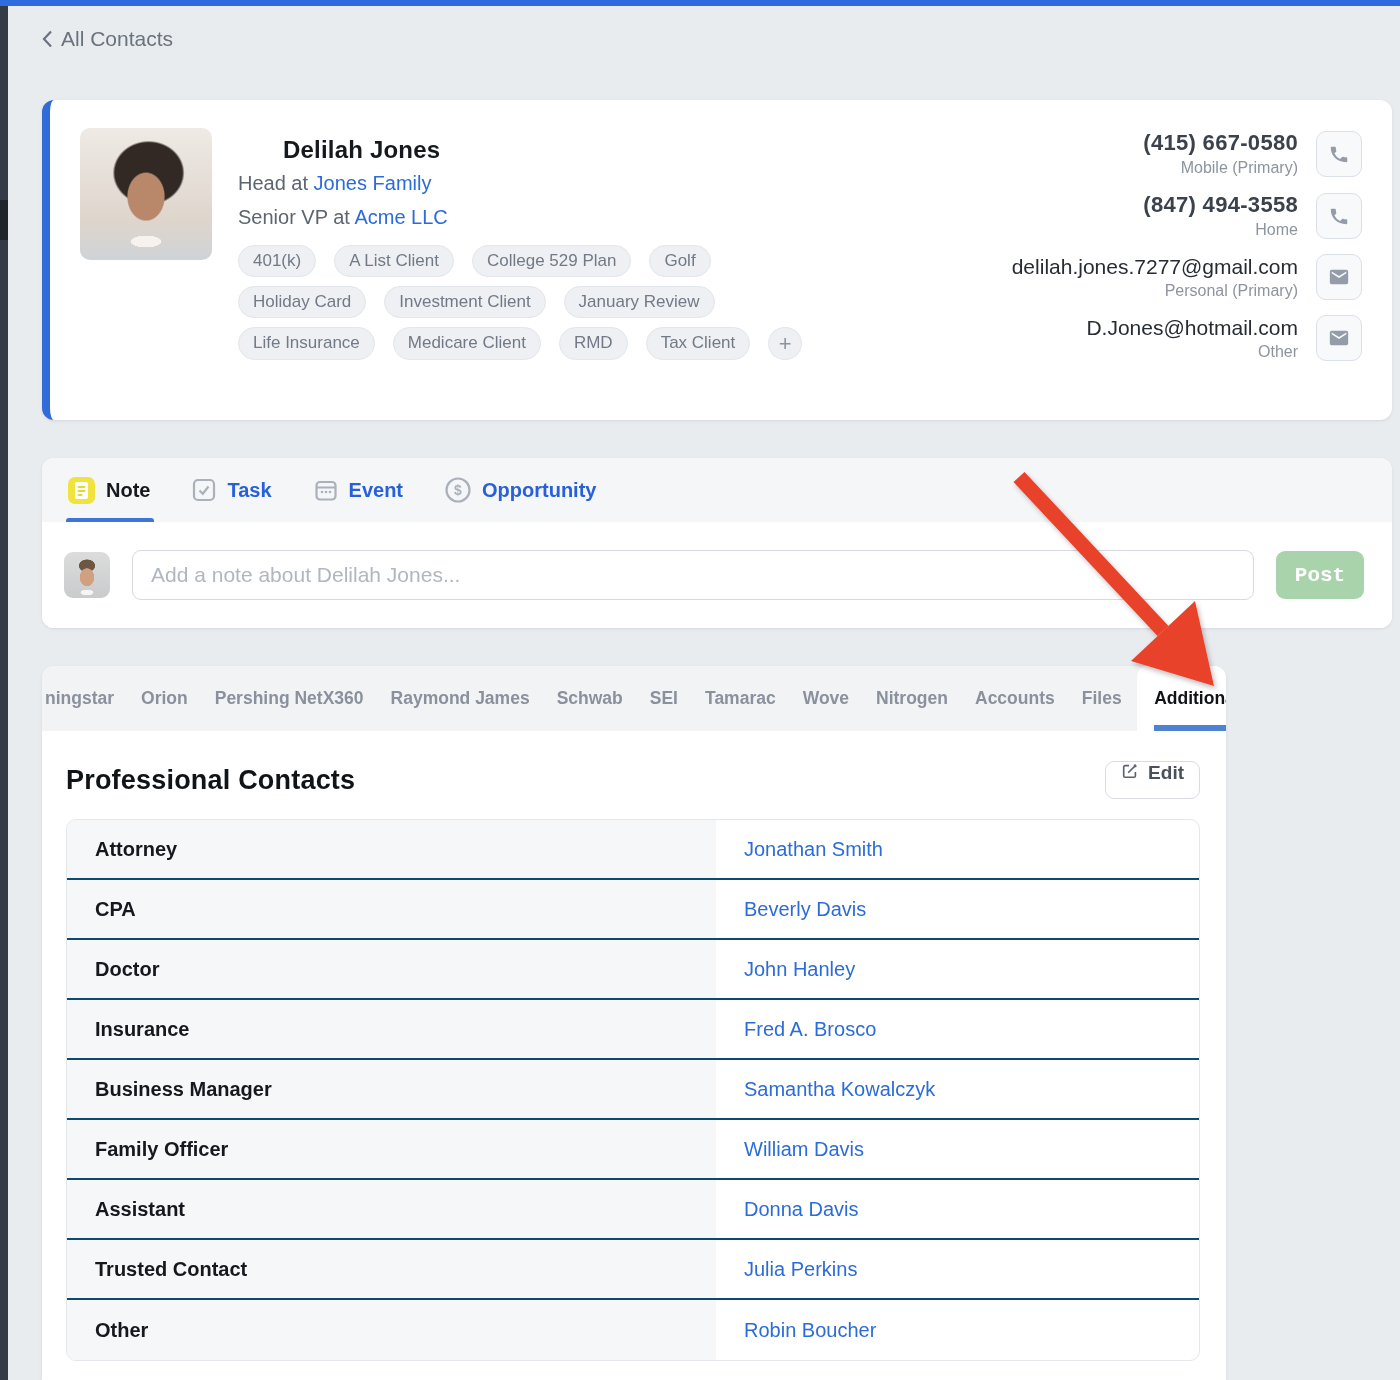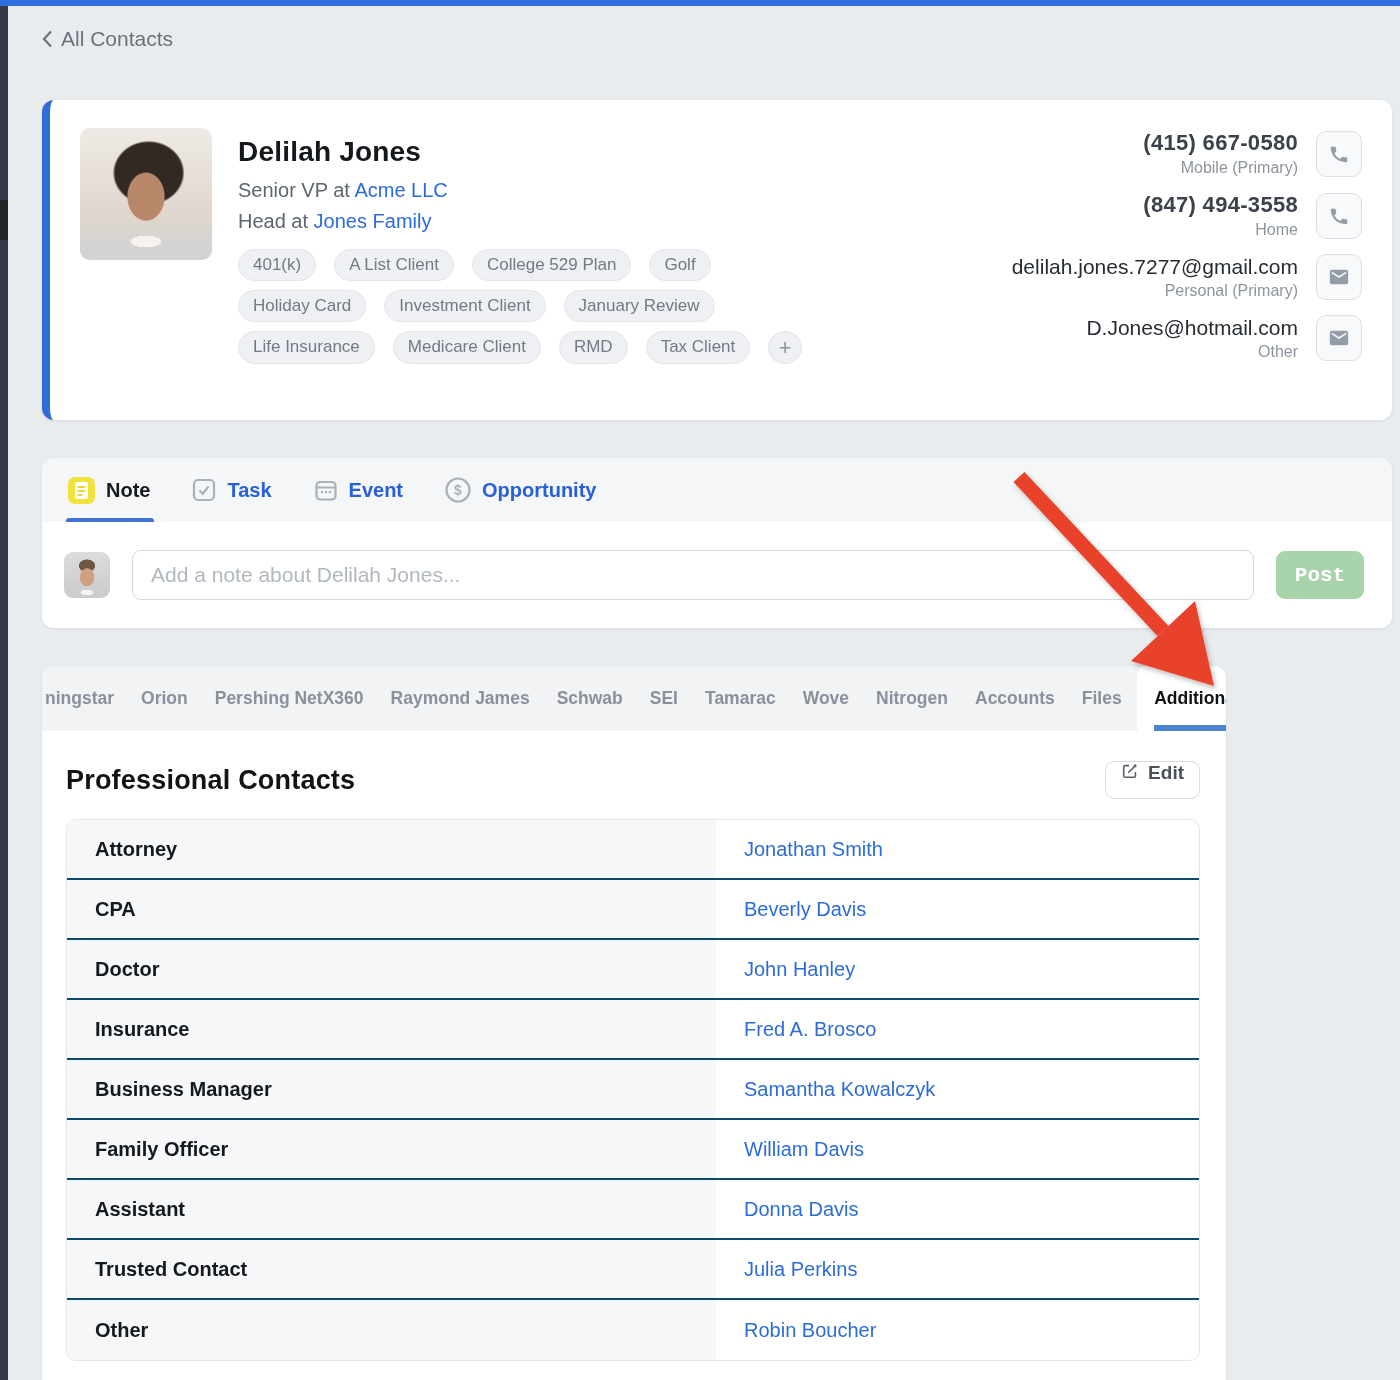--- a/index.html
+++ b/index.html
@@ -28,21 +28,21 @@
   .contact-card { margin-top:46px; width:1350px; height:320px; border-left:8px solid #2f6cd8;
     display:flex; padding:28px 30px 24px 30px; gap:26px; }
   .avatar-lg { width:132px; height:132px; border-radius:10px; flex:0 0 auto;
     background:
       radial-gradient(ellipse 26px 10px at 50% 86%, #f7f2ee 58%, transparent 60%),
       radial-gradient(ellipse 31px 40px at 50% 52%, #b9876a 58%, transparent 62%),
       radial-gradient(ellipse 58px 52px at 52% 34%, #322824 58%, transparent 62%),
       linear-gradient(180deg, #efeae5 0%, #ded5cd 70%, #cfd3d6 100%);
   }
   .contact-main { display:flex; flex-direction:column; min-width:0; }
-  .contact-name { font-size:28px; font-weight:bold; letter-spacing:.2px; color:#15181d; margin-top:8px; }
+  .contact-name { font-size:24px; font-weight:bold; letter-spacing:.2px; color:#15181d; margin-top:8px;margin-left:45px; }
   .contact-sub { font-size:20px; color:#5d6570; margin-top:11px; }
   .contact-sub a { color:#2c6bdb; text-decoration:none; cursor:pointer; }
   .tags { margin-top:16px; width:570px; display:flex; flex-wrap:wrap; gap:9px 18px; }
   .tag { background:#eef0f3; border:1px solid #e3e6ea; color:#717a86; font-size:17px;
     padding:5px 14px; border-radius:17px; white-space:nowrap; cursor:pointer; }
   .tag-add { width:34px; height:33px; border-radius:50%; display:flex; align-items:center; justify-content:center;
     font-size:22px; padding:0; color:#8d949e; }
 
   .contact-channels { margin-left:auto; display:flex; flex-direction:column; gap:15px; padding-top:2px; }
   .channel { display:flex; align-items:center; gap:18px; justify-content:flex-end; }
@@ -121,25 +121,25 @@
       <polyline points="9,1.5 2,9 9,16.5" fill="none" stroke="#69727d" stroke-width="2.2"></polyline>
     </svg>
     <span>All Contacts</span>
   </div>
 
   <div class="card contact-card">
     <div class="avatar-lg"></div>
 
     <div class="contact-main">
       <div class="contact-name">Delilah Jones</div>
+      <div class="contact-sub" style="margin-top:8px;">
+        <span>Head at </span><a>Jones Family</a>
+      </div>
       <div class="contact-sub">
         <span>Senior VP at </span><a>Acme LLC</a>
-      </div>
-      <div class="contact-sub" style="margin-top:8px;">
-        <span>Head at </span><a>Jones Family</a>
       </div>
       <div class="tags">
         <span class="tag">401(k)</span>
         <span class="tag">A List Client</span>
         <span class="tag">College 529 Plan</span>
         <span class="tag">Golf</span>
         <span class="tag">Holiday Card</span>
         <span class="tag">Investment Client</span>
         <span class="tag">January Review</span>
         <span class="tag">Life Insurance</span>

